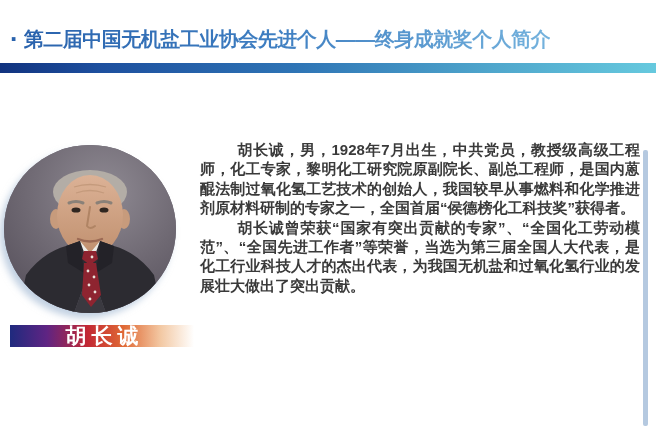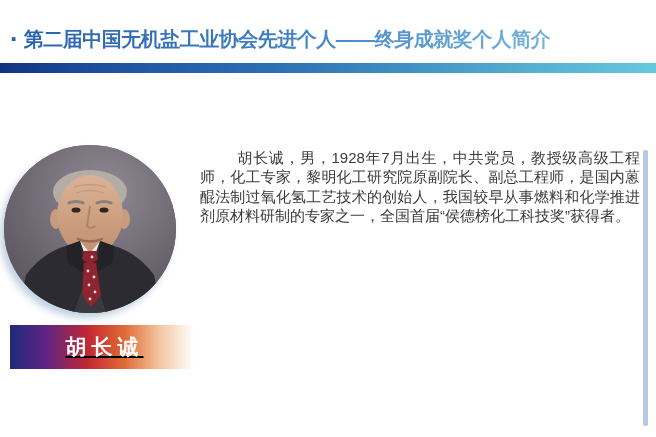--- a/index.html
+++ b/index.html
@@ -37,40 +37,40 @@
     position:absolute;left:4px;top:145px;width:172px;height:168px;
     border-radius:50%;
     overflow:hidden;
     box-shadow:-4px 5px 7px rgba(154,178,207,0.6);
     background:#6b6570;
   }
   .portrait-wrap svg{display:block;}
 
   
   .name-plate{
-    position:absolute;left:10px;top:325px;width:184px;height:44px;
+    position:absolute;left:10px;top:325px;width:184px;height:22px;
     background:linear-gradient(90deg,
       var(--name-navy,#1f2a7e) 0%,
       var(--name-purple,#5f2483) 20%,
       var(--name-red,#c22733) 42%,
       var(--name-orange,#e06a35) 62%,
       #f3c9a4 82%,
       rgba(255,255,255,0) 100%);
-    display:flex;align-items:center;justify-content:center;text-decoration:underline;
+    display:flex;align-items:center;justify-content:center;
   }
   .name-label{
     color:#ffffff;font-size:21px;font-weight:bold;
     letter-spacing:5px;text-indent:5px;line-height:30px;
   }
 
   
   .article{
-    position:absolute;left:200px;top:148px;width:440px;
+    position:absolute;left:200px;top:140px;width:440px;
     color:var(--text,#3a3a3a);
-    font-size:15px;line-height:19.4px;font-weight:400;
+    font-size:15px;line-height:19.4px;font-weight:700;
     text-align:justify;
   }
   .article p{margin:0;text-indent:2.5em;}
 
   
   .scrollbar-thumb{
     position:absolute;left:643px;top:150px;width:5px;height:276px;
     background:var(--scrollbar,#b5c9e0);
     border-radius:2px;
   }
@@ -143,17 +143,18 @@
       <circle cx="88" cy="112" r="1.4" fill="#e9e2da"></circle>
     </svg>
   </div>
 
   <div class="name-plate">
     <span class="name-label">胡长诚</span>
   </div>
 
   <div class="article">
     <p>胡长诚，男，1928年7月出生，中共党员，教授级高级工程师，化工专家，黎明化工研究院原副院长、副总工程师，是国内蒽醌法制过氧化氢工艺技术的创始人，我国较早从事燃料和化学推进剂原材料研制的专家之一，全国首届“侯德榜化工科技奖”获得者。</p>
+    <p>胡长诚曾荣获“国家有突出贡献的专家”、“全国化工劳动模范”、“全国先进工作者”等荣誉，当选为第三届全国人大代表，是化工行业科技人才的杰出代表，为我国无机盐和过氧化氢行业的发展壮大做出了突出贡献。</p>
   </div>
 
   <div class="scrollbar-thumb"></div>
 
 </div>
 
 </body></html>

